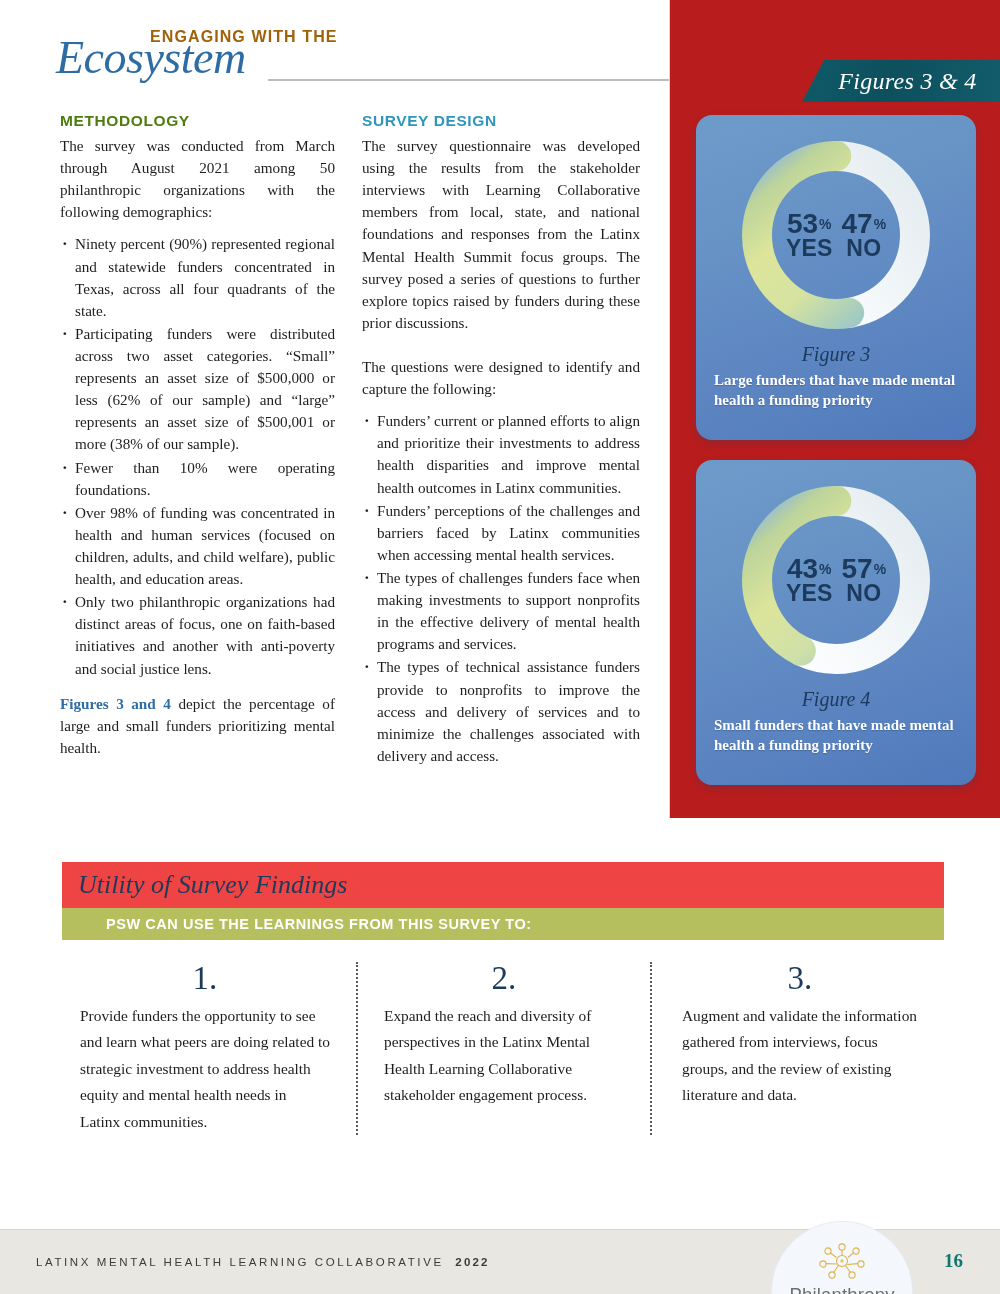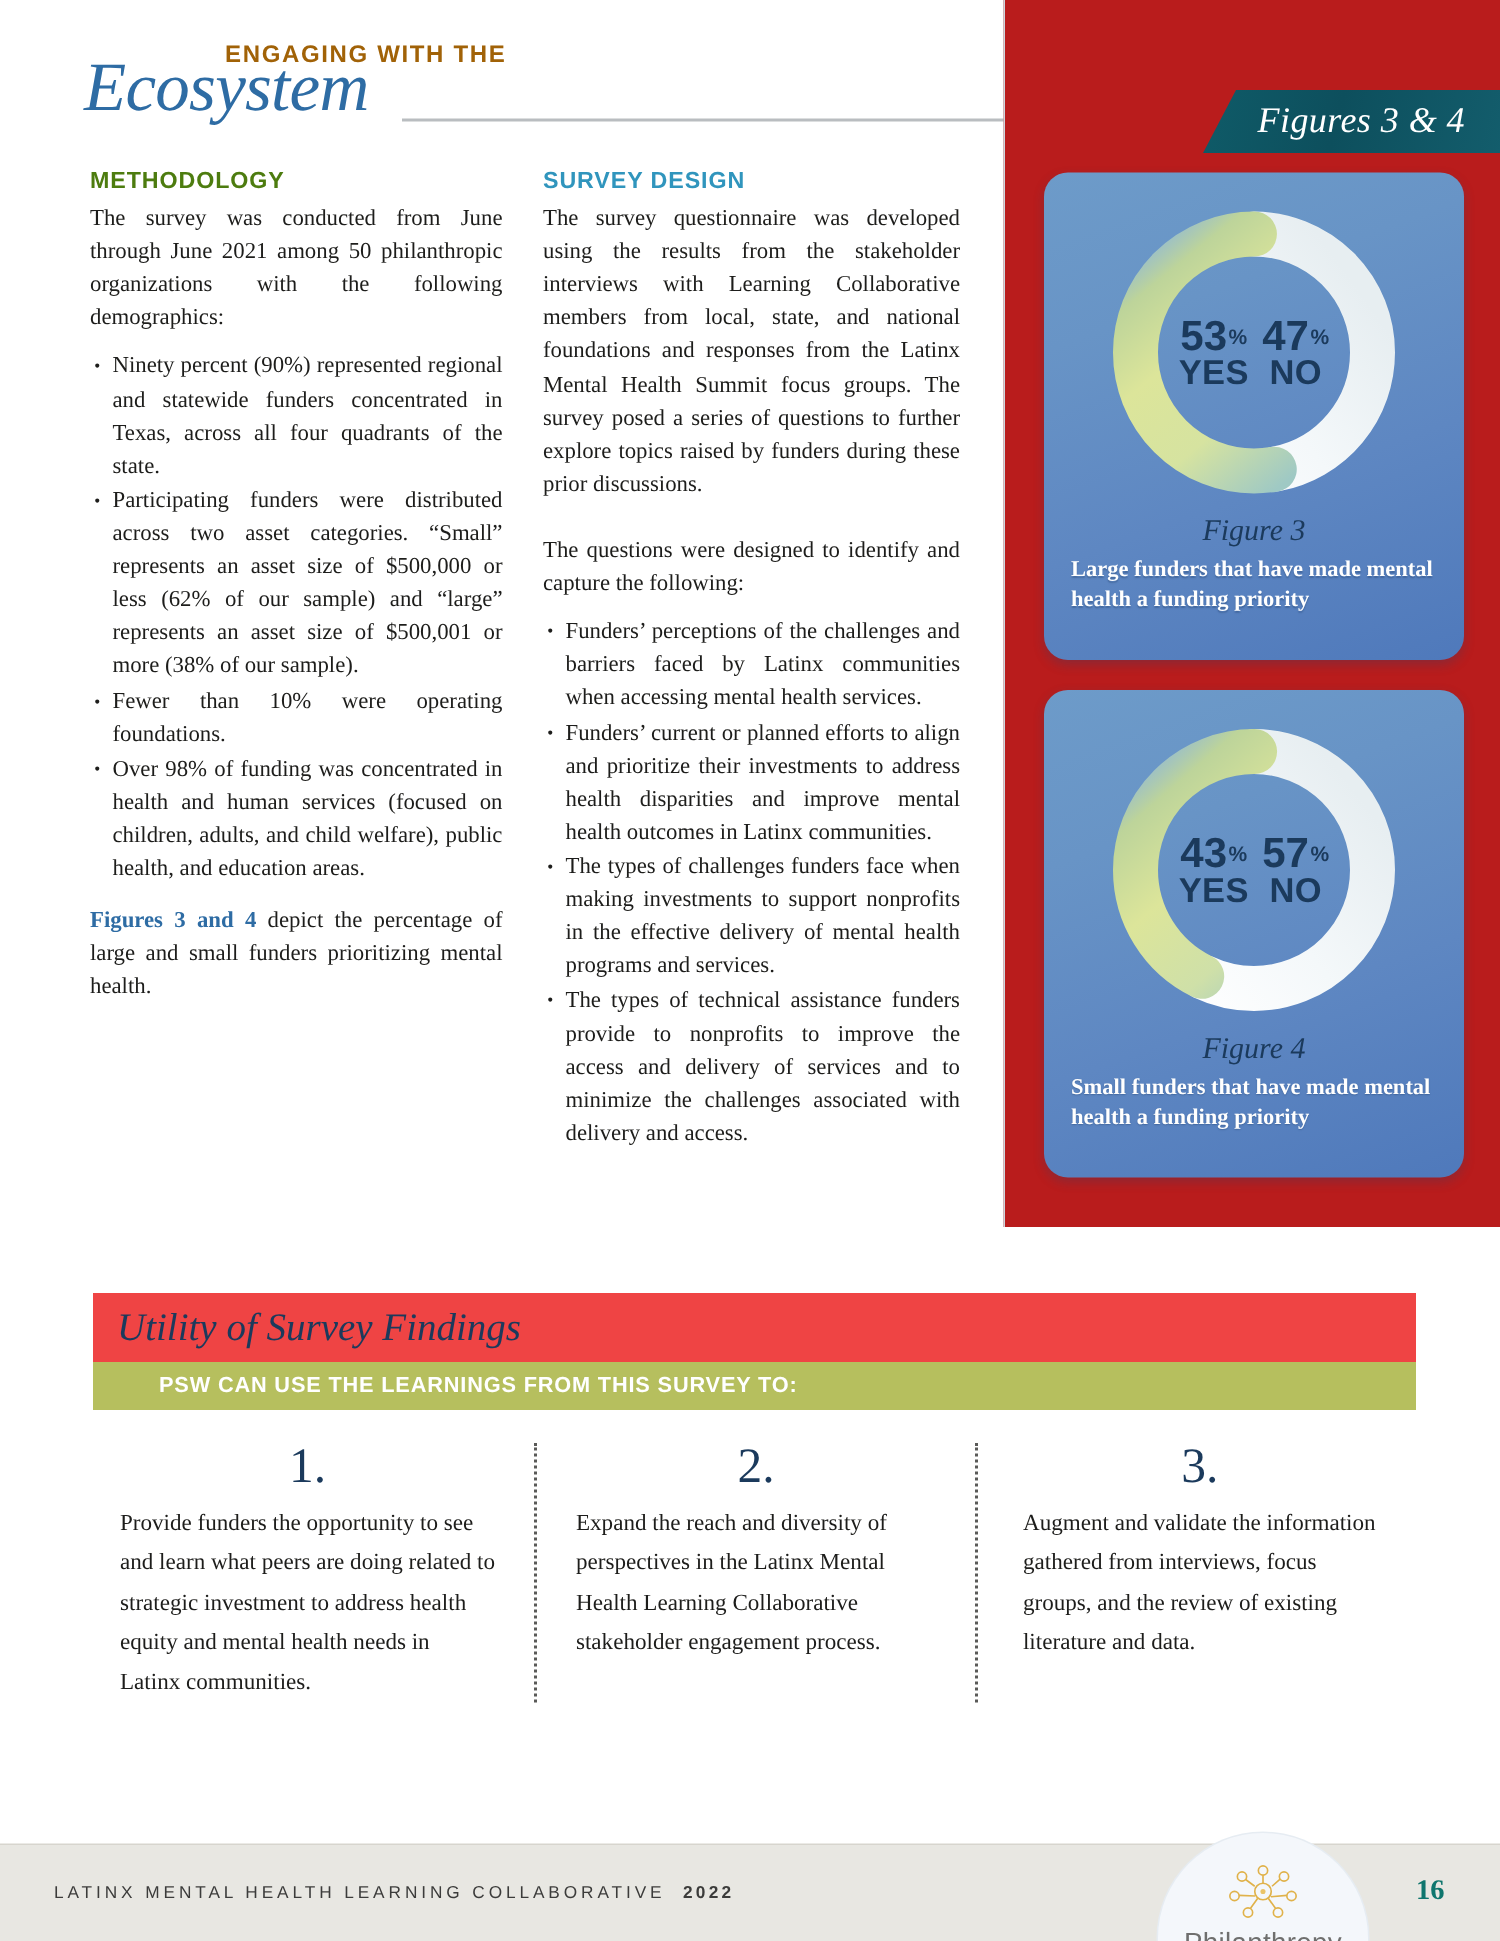--- a/index.html
+++ b/index.html
@@ -231,39 +231,40 @@
 <div class="page">
 
   <div class="masthead">
     <div class="mast-eyebrow">ENGAGING WITH THE</div>
     <div class="mast-word">Ecosystem</div>
     <div class="mast-rule"></div>
   </div>
 
   <div class="col col-1">
     <h2 class="sec-head head-dark">METHODOLOGY</h2>
-    <p class="body">The survey was conducted from June through June 2021 among 50 philanthropic organizations with the following demographics:</p>
+    <p class="body">The survey was conducted from March through August 2021 among 50 philanthropic organizations with the following demographics:</p>
     <ul class="bullets">
       <li>Ninety percent (90%) represented regional and statewide funders concentrated in Texas, across all four quadrants of the state.</li>
       <li>Participating funders were distributed across two asset categories. “Small” represents an asset size of $500,000 or less (62% of our sample) and “large” represents an asset size of $500,001 or more (38% of our sample).</li>
       <li>Fewer than 10% were operating foundations.</li>
       <li>Over 98% of funding was concentrated in health and human services (focused on children, adults, and child welfare), public health, and education areas.</li>
+      <li>Only two philanthropic organizations had distinct areas of focus, one on faith-based initiatives and another with anti-poverty and social justice lens.</li>
     </ul>
     <div class="spacer-para"></div>
     <p class="body last"><span class="fig-ref">Figures 3 and 4</span><span> depict the percentage of large and small funders prioritizing mental health.</span></p>
   </div>
 
   <div class="col col-2">
     <h2 class="sec-head head-blue">SURVEY DESIGN</h2>
     <p class="body">The survey questionnaire was developed using the results from the stakeholder interviews with Learning Collaborative members from local, state, and national foundations and responses from the Latinx Mental Health Summit focus groups. The survey posed a series of questions to further explore topics raised by funders during these prior discussions.</p>
     <div class="spacer-para"></div>
     <p class="body">The questions were designed to identify and capture the following:</p>
     <ul class="bullets">
+      <li>Funders’ current or planned efforts to align and prioritize their investments to address health disparities and improve mental health outcomes in Latinx communities.</li>
       <li>Funders’ perceptions of the challenges and barriers faced by Latinx communities when accessing mental health services.</li>
-      <li>Funders’ current or planned efforts to align and prioritize their investments to address health disparities and improve mental health outcomes in Latinx communities.</li>
       <li>The types of challenges funders face when making investments to support nonprofits in the effective delivery of mental health programs and services.</li>
       <li>The types of technical assistance funders provide to nonprofits to improve the access and delivery of services and to minimize the challenges associated with delivery and access.</li>
     </ul>
   </div>
 
   <div class="sidebar">
 
     <div class="fig-tab">
       <span class="fig-tab-label">Figures 3 &amp; 4</span>
     </div>

